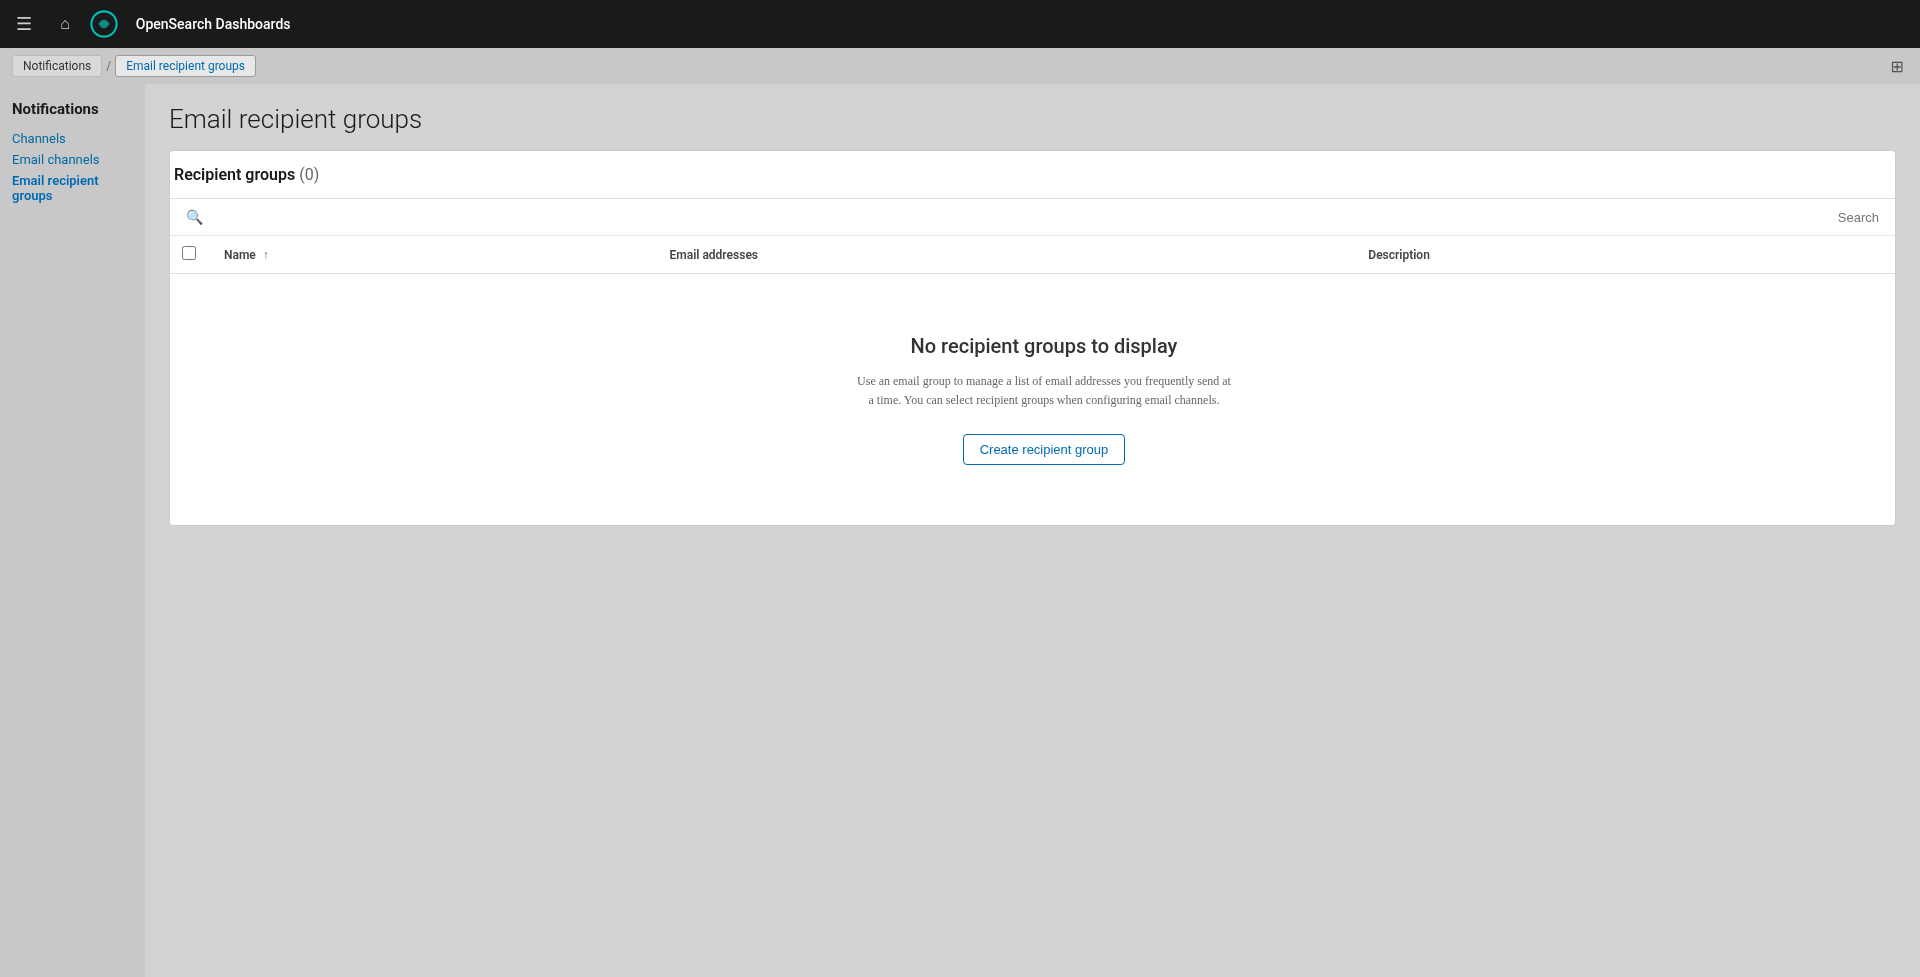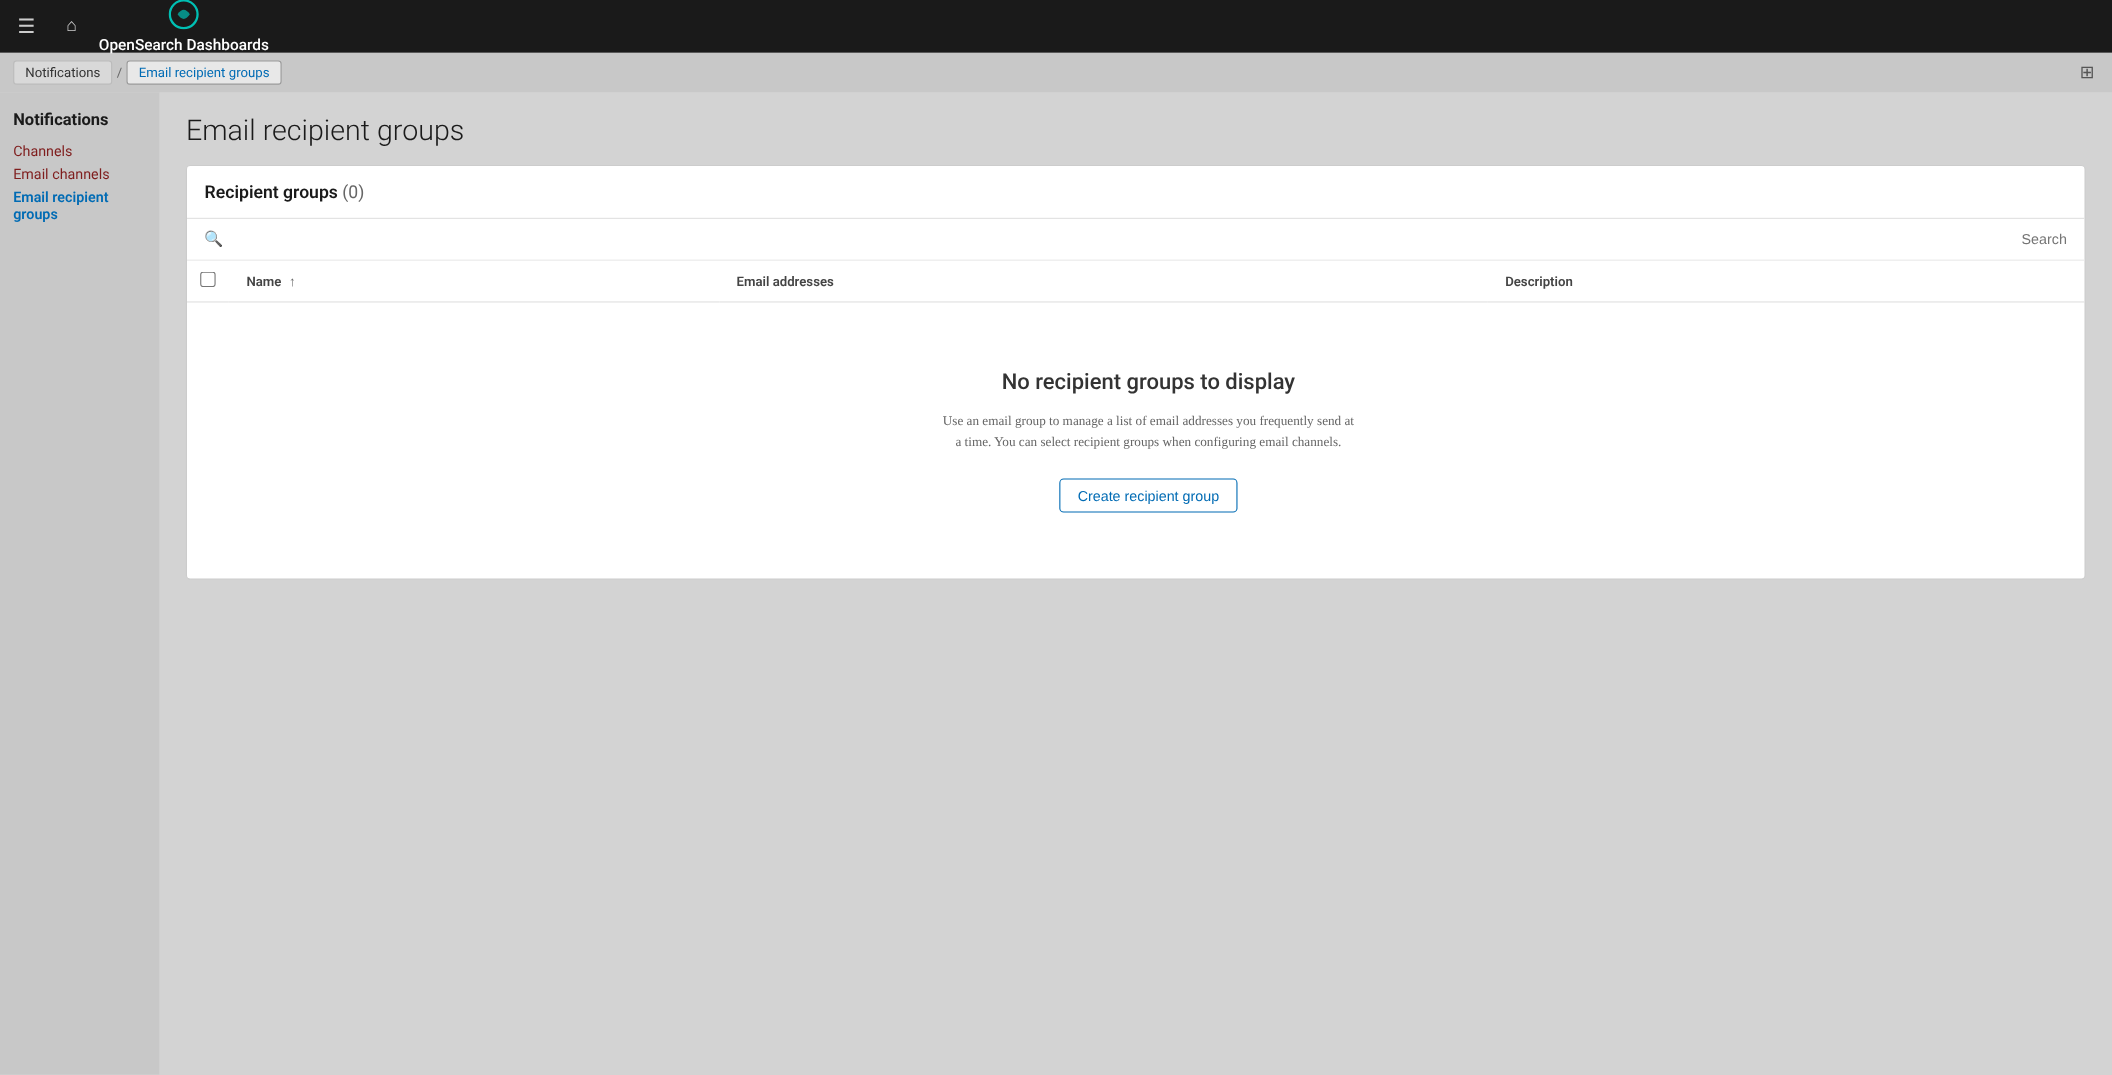--- a/index.html
+++ b/index.html
@@ -10,22 +10,21 @@
       background: #1a1a1a;
       height: 48px;
       display: flex;
       align-items: center;
       padding: 0 12px;
       gap: 12px;
     }
     .top-nav .logo {
       display: flex;
       align-items: center;
-      gap: 6px;
-      flex-direction: column;
+      gap: 18px;
     }
     .top-nav .logo svg {
       width: 28px;
       height: 28px;
     }
     .top-nav .logo-text {
       color: white;
       font-size: 14px;
       font-weight: 500;
     }
@@ -101,21 +100,21 @@
     }
     .sidebar-title {
       font-size: 15px;
       font-weight: 700;
       color: #1a1a1a;
       margin-bottom: 10px;
     }
     .sidebar-link {
       display: block;
       font-size: 13px;
-      color: #7f1d1d;
+      color: #0369a1;
       text-decoration: none;
       padding: 3px 0;
       cursor: pointer;
     }
     .sidebar-link.active {
       font-weight: 600;
       color: #006bb4;
     }
 
     
@@ -132,21 +131,21 @@
     }
 
     
     .table-panel {
       background: white;
       border: 1px solid #ccc;
       border-radius: 4px;
     }
     .table-header {
       display: flex;
-      padding: 14px 16px;
+      padding: 14px 4px;
       border-bottom: 1px solid #e0e0e0;
     }
     .table-header-title {
       font-size: 16px;
       font-weight: 600;
       color: #1a1a1a;
       flex: 1;
     }
     .table-header-title .count {
       color: #666;

